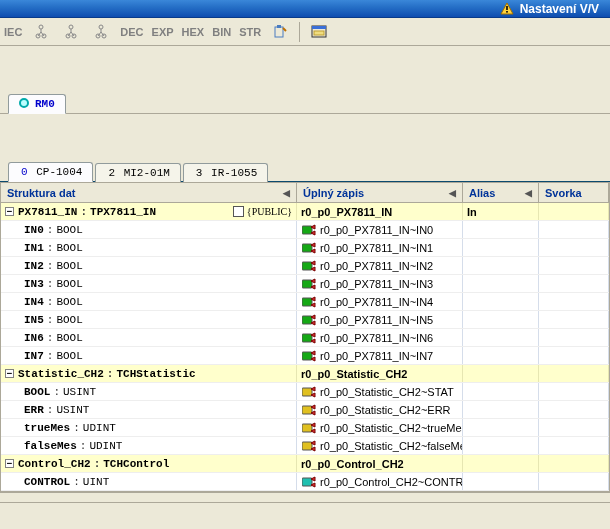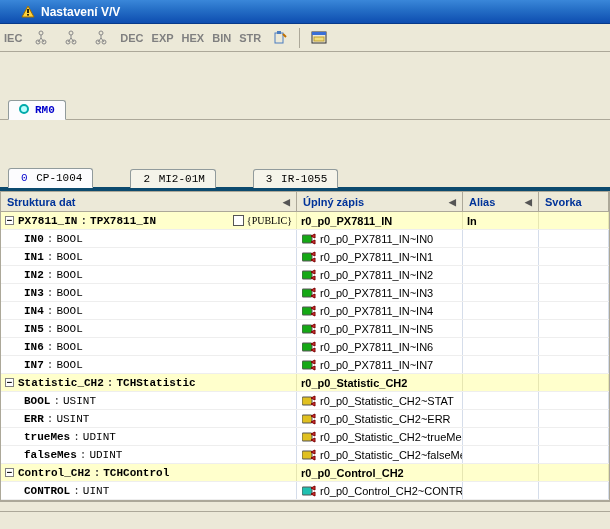--- a/index.html
+++ b/index.html
@@ -1,41 +1,42 @@
 <!DOCTYPE html>
 <html><head>
 <meta charset="utf-8">
 <style>
   * { box-sizing: border-box; margin: 0; padding: 0; }
   body { font-family: Tahoma, Arial, sans-serif; font-size: 11px; background: #ece9d8; width: 610px; }
 
   .titlebar {
-    height: 24px;
+    height: 18px;
     background: linear-gradient(to bottom, #3a87d9 0%, #2670c7 40%, #0e4db0 100%);
     color: #fff; font-weight: bold; font-size: 12px;
-    display: flex; align-items: center; padding: 0 20px;
+    display: flex; align-items: center; padding: 0 11px;
     border-bottom: 1px solid #083a8a;
+    justify-content: flex-end;
   }
   .titlebar .warn-icon { width: 16px; height: 16px; margin-right: 5px; display:inline-flex;align-items:center;justify-content:center; }
 
   .toolbar {
     height: 28px; background: #ece9d8; border-bottom: 1px solid #aca899;
     display: flex; align-items: center; padding: 0 4px; gap: 8px;
     color: #808080; font-weight: bold;
   }
   .toolbar .tb-icon { display:inline-flex;align-items:center;justify-content:center; width:22px;height:20px; color:#888; }
   .toolbar .tb-icon.color { color:#2a6fc1; }
   .toolbar .sep { width:1px; height:20px; background:#aca899; }
   .toolbar .txtbtn { cursor: default; }
 
   .tabs-top, .tabs-mid, .tabs-bottom {
     display:flex; align-items:flex-end; padding: 4px 4px 0 8px;
     border-bottom:1px solid #aca899; background:#ece9d8;
   }
-  .tabs-mid { border-bottom:4px solid #0c4a6e;gap:35px; }
+  .tabs-mid { border-bottom:1px solid #0c4a6e; }
   .tab {
     padding: 3px 10px 3px 10px; margin-right: 2px;
     border: 1px solid #919b9c; border-bottom: none;
     border-top-left-radius: 3px; border-top-right-radius: 3px;
     background:#f5f4ea; font-family: "Courier New", monospace; font-size:11px;
     position:relative; top:1px; color:#000;
   }
   .tab.active { background:#fcfcfe; border-bottom:1px solid #fcfcfe;margin-top:43px; }
   .tab .rm-icon{ display:inline-block;width:10px;height:10px;border:2px solid #0aa;
     border-radius:50%; margin-right:6px; vertical-align:-1px; background:#bff; }

